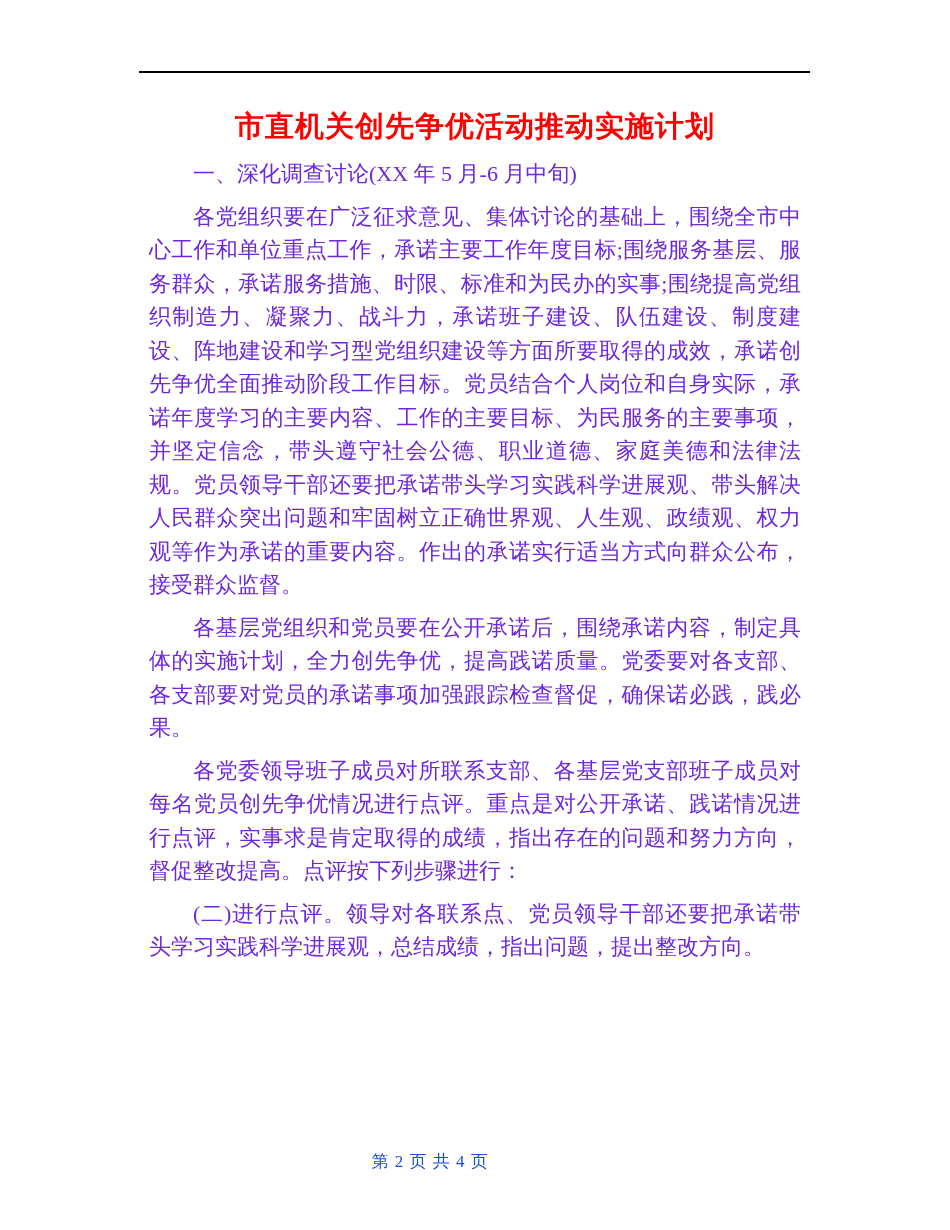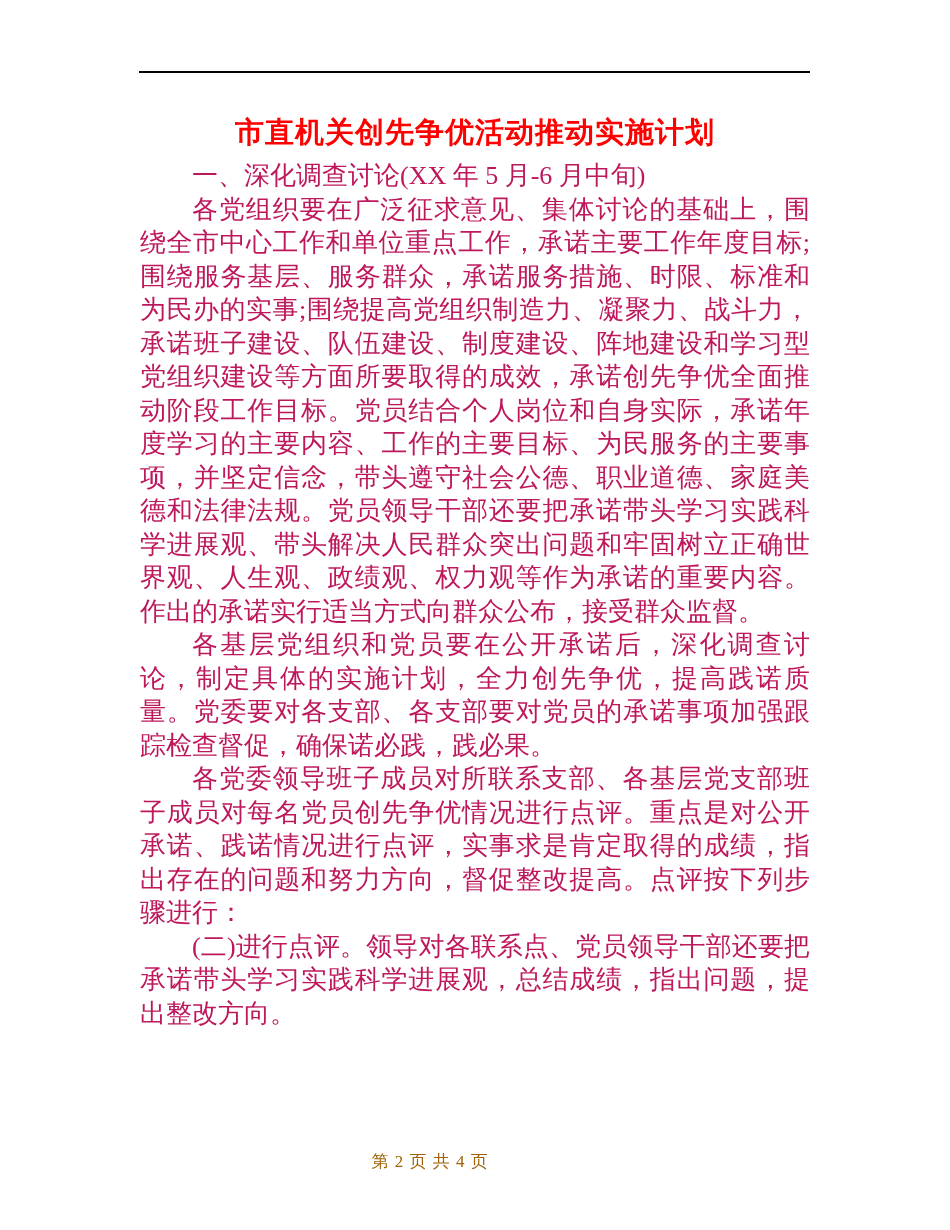--- a/index.html
+++ b/index.html
@@ -23,63 +23,63 @@
     position: absolute;
     left: 139px;
     top: 71px;
     width: 671px;
     height: 0;
     border-top: 2px solid #000000;
   }
   .content {
     position: absolute;
     left: 140px;
-    top: 110px;
+    top: 104px;
     width: 670px;
   }
   .doc-title {
     margin: 0 0 5px 0;
     color: #ff0000;
     font-weight: bold;
     font-size: 29px;
     line-height: 44px;
     text-align: center;
     letter-spacing: 1px;
   }
   .para {
-    margin: 0;
-    color: #be185d;
-    font-size: 26px;
+    margin: 9px;
+    color: #6d28d9;
+    font-size: 22px;
     line-height: 33.5px;
     text-align: justify;
     text-indent: 2em;
     word-break: break-all;
   }
   .page-footer {
     position: absolute;
     left: 0;
     top: 1150px;
     width: 860px;
     text-align: center;
-    color: #a16207;
+    color: #1d4ed8;
     font-size: 17px;
     line-height: 24px;
     letter-spacing: 1px;
   }
 </style>
 </head>
 <body>
 
 <div class="page">
   <div class="header-rule"></div>
 
   <div class="content">
     <h1 class="doc-title">市直机关创先争优活动推动实施计划</h1>
 
     <p class="para">一、深化调查讨论(XX 年 5 月-6 月中旬)</p>
     <p class="para">各党组织要在广泛征求意见、集体讨论的基础上，围绕全市中心工作和单位重点工作，承诺主要工作年度目标;围绕服务基层、服务群众，承诺服务措施、时限、标准和为民办的实事;围绕提高党组织制造力、凝聚力、战斗力，承诺班子建设、队伍建设、制度建设、阵地建设和学习型党组织建设等方面所要取得的成效，承诺创先争优全面推动阶段工作目标。党员结合个人岗位和自身实际，承诺年度学习的主要内容、工作的主要目标、为民服务的主要事项，并坚定信念，带头遵守社会公德、职业道德、家庭美德和法律法规。党员领导干部还要把承诺带头学习实践科学进展观、带头解决人民群众突出问题和牢固树立正确世界观、人生观、政绩观、权力观等作为承诺的重要内容。作出的承诺实行适当方式向群众公布，接受群众监督。</p>
-    <p class="para">各基层党组织和党员要在公开承诺后，深化调查讨论，制定具体的实施计划，全力创先争优，提高践诺质量。党委要对各支部、各支部要对党员的承诺事项加强跟踪检查督促，确保诺必践，践必果。</p>
+    <p class="para">各基层党组织和党员要在公开承诺后，围绕承诺内容，制定具体的实施计划，全力创先争优，提高践诺质量。党委要对各支部、各支部要对党员的承诺事项加强跟踪检查督促，确保诺必践，践必果。</p>
     <p class="para">各党委领导班子成员对所联系支部、各基层党支部班子成员对每名党员创先争优情况进行点评。重点是对公开承诺、践诺情况进行点评，实事求是肯定取得的成绩，指出存在的问题和努力方向，督促整改提高。点评按下列步骤进行：</p>
     <p class="para">(二)进行点评。领导对各联系点、党员领导干部还要把承诺带头学习实践科学进展观，总结成绩，指出问题，提出整改方向。</p>
   </div>
 
   <div class="page-footer">第 2 页 共 4 页</div>
 </div>
 
 </body></html>

